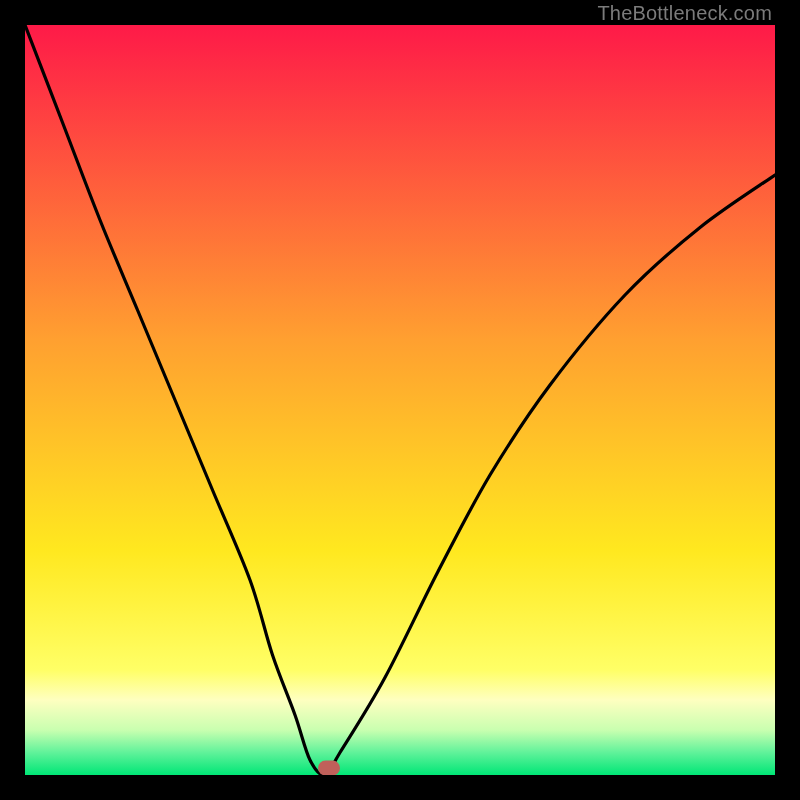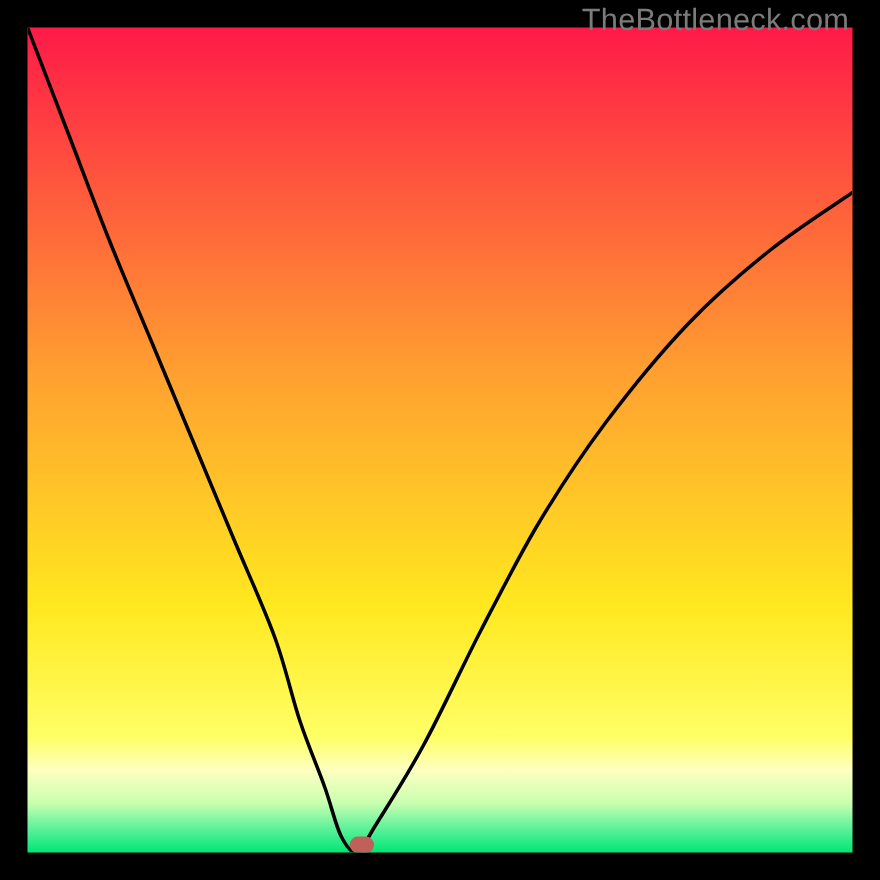--- a/index.html
+++ b/index.html
@@ -22,21 +22,21 @@
     top: 25px;
     width: 750px;
     height: 750px;
     overflow: hidden;
   }
   .watermark {
     position: absolute;
     top: 2px;
     right: 28px;
     color: #7b7b7b;
-    font-size: 28px;
+    font-size: 20px;
     font-weight: 500;
     letter-spacing: 0.2px;
     user-select: none;
   }
   svg.curve {
     position: absolute;
     inset: 0;
     width: 750px;
     height: 750px;
   }

